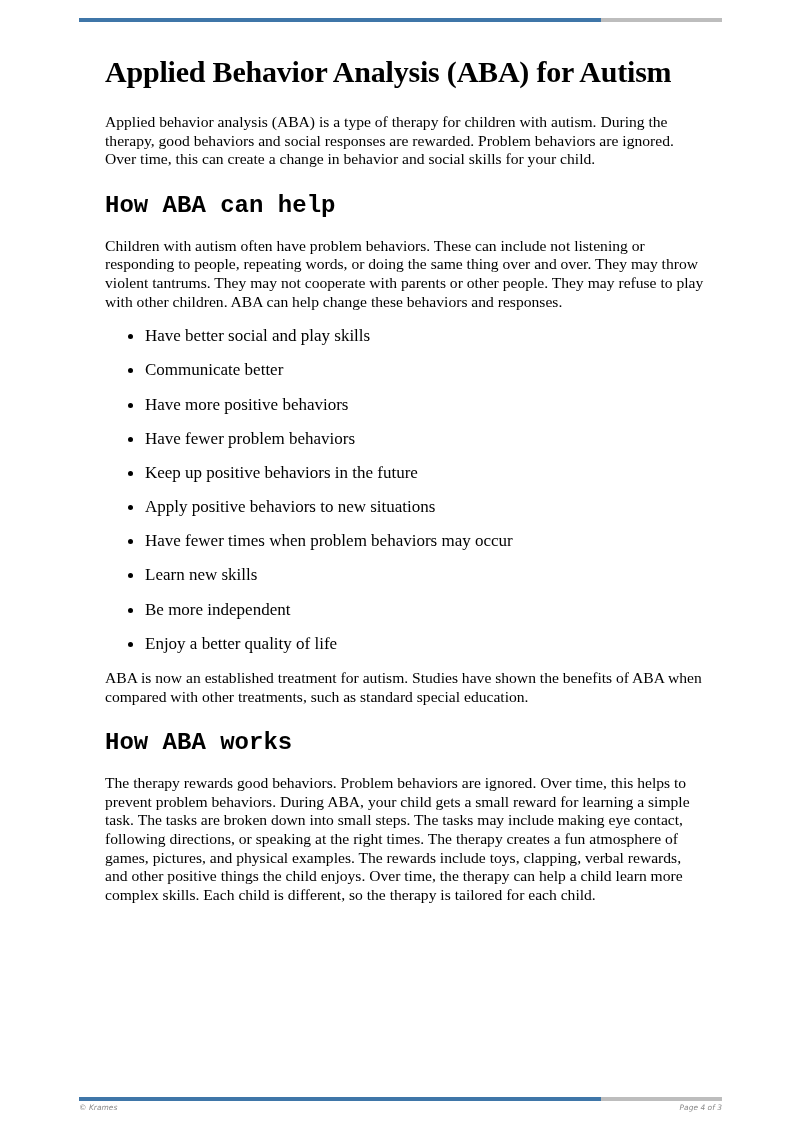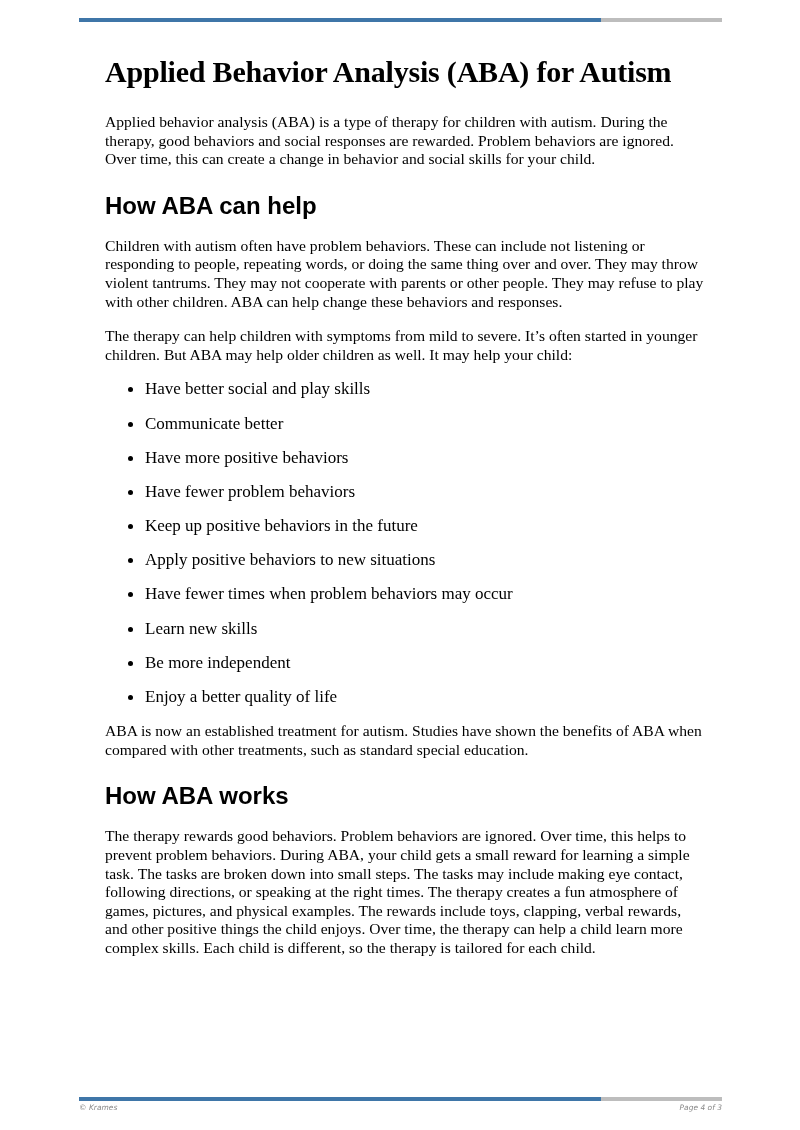--- a/index.html
+++ b/index.html
@@ -35,21 +35,21 @@
     }
     h1 {
       font-family: "Liberation Serif", serif;
       font-weight: bold;
       font-size: 30px;
       line-height: 40px;
       margin: 0 0 21px 0;
       letter-spacing: -0.2px;
     }
     h2 {
-      font-family: Liberation Sans, sans-serif;
+      font-family: Liberation Mono, monospace;
       font-weight: bold;
       font-size: 24px;
       line-height: 30px;
       margin: 0 0 16px 0;
     }
     p {
       font-size: 15.6px;
       line-height: 18.6px;
       margin: 0 0 16px 0;
     }
@@ -97,21 +97,20 @@
   <div class="gray"></div>
 </div>
 
 <div class="content">
   <h1>Applied Behavior Analysis (ABA) for Autism</h1>
   <p class="intro">Applied behavior analysis (ABA) is a type of therapy for children with autism. During the therapy, good behaviors and social responses are rewarded. Problem behaviors are ignored. Over time, this can create a change in behavior and social skills for your child.</p>
 
   <section>
     <h2>How ABA can help</h2>
     <p>Children with autism often have problem behaviors. These can include not listening or responding to people, repeating words, or doing the same thing over and over. They may throw violent tantrums. They may not cooperate with parents or other people. They may refuse to play with other children. ABA can help change these behaviors and responses.</p>
-    <p>The therapy can help children with symptoms from mild to severe. It’s often started in younger children. But ABA may help older children as well. It may help your child:</p>
     <ul>
       <li>Have better social and play skills</li>
       <li>Communicate better</li>
       <li>Have more positive behaviors</li>
       <li>Have fewer problem behaviors</li>
       <li>Keep up positive behaviors in the future</li>
       <li>Apply positive behaviors to new situations</li>
       <li>Have fewer times when problem behaviors may occur</li>
       <li>Learn new skills</li>
       <li>Be more independent</li>

